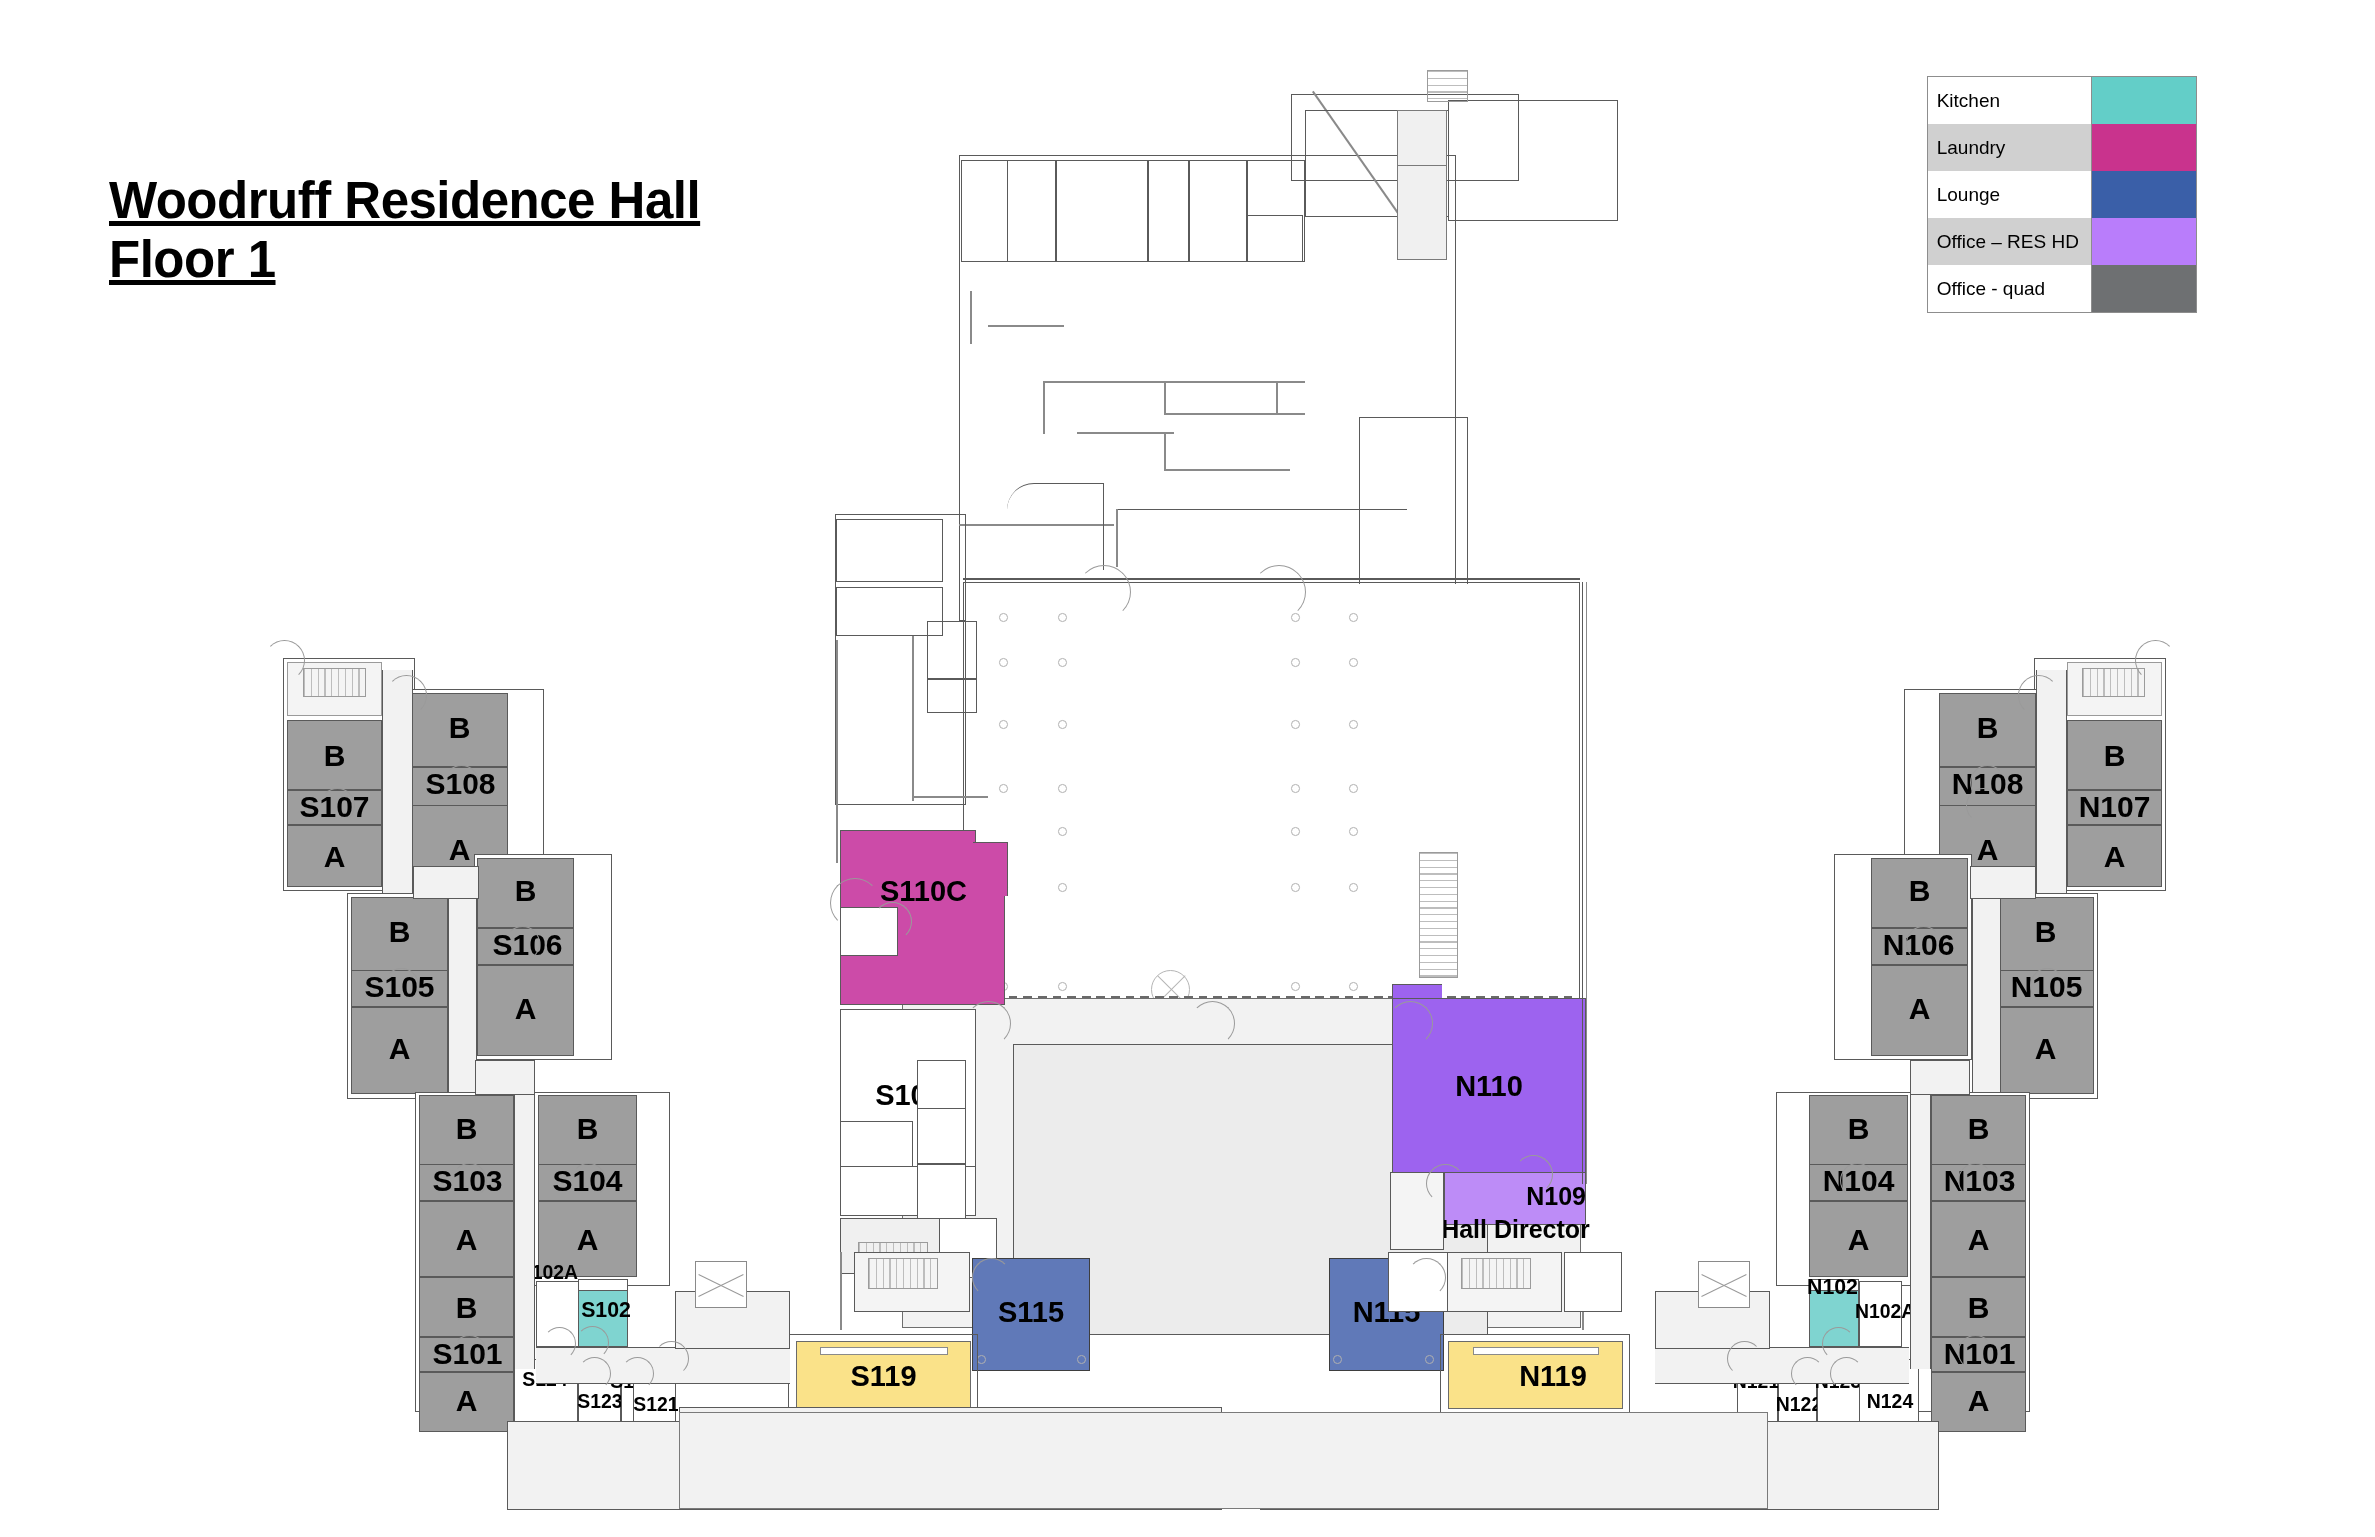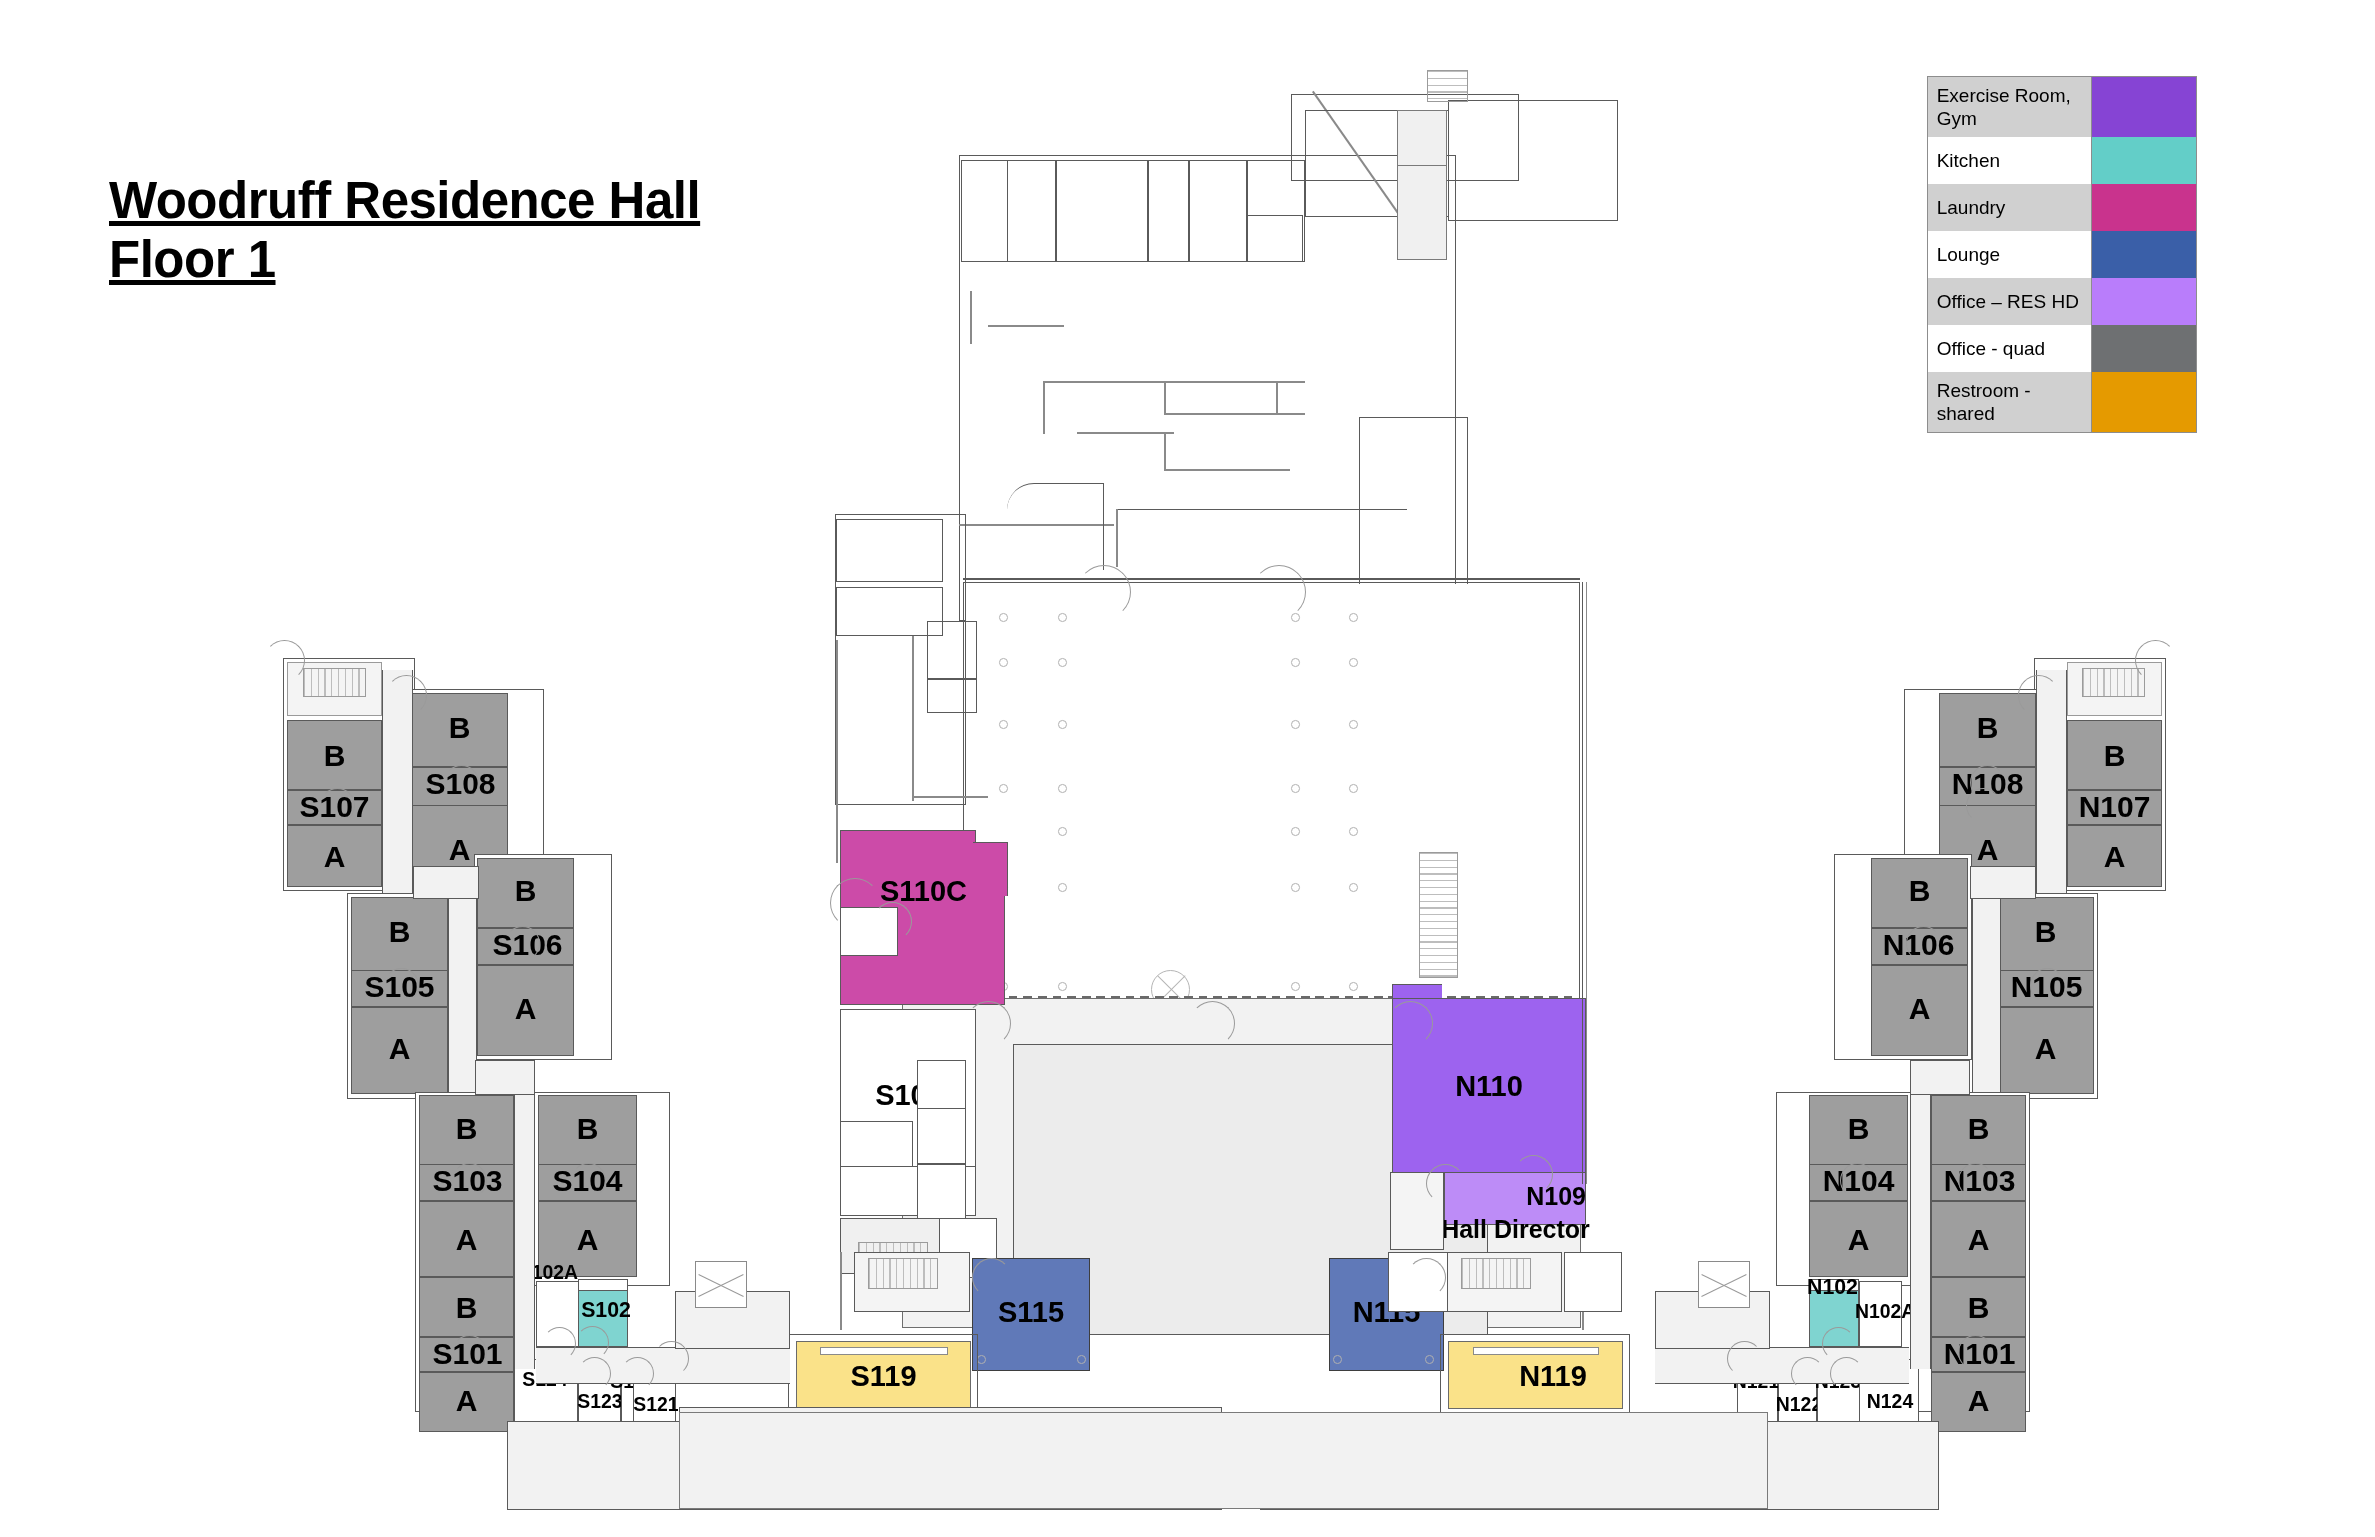--- a/index.html
+++ b/index.html
@@ -169,47 +169,39 @@
 </style>
 </head>
 <body>
 
 <div id="title-block">
   <span class="line">Woodruff Residence Hall</span>
   <span class="line">Floor 1</span>
 </div>
 
 <div id="legend">
-  <div class="legend-row shade">
-    <div class="legend-label">Exercise Room, Gym</div>
-    <div class="legend-swatch" style="background:#8644d4"></div>
-  </div>
   <div class="legend-row plain">
     <div class="legend-label">Kitchen</div>
     <div class="legend-swatch" style="background:#63cec8"></div>
   </div>
   <div class="legend-row shade">
     <div class="legend-label">Laundry</div>
     <div class="legend-swatch" style="background:#c9338d"></div>
   </div>
   <div class="legend-row plain">
     <div class="legend-label">Lounge</div>
     <div class="legend-swatch" style="background:#3a5fa8"></div>
   </div>
   <div class="legend-row shade">
     <div class="legend-label">Office – RES HD</div>
     <div class="legend-swatch" style="background:#b97dfb"></div>
   </div>
   <div class="legend-row plain">
     <div class="legend-label">Office - quad</div>
     <div class="legend-swatch" style="background:#6e7072"></div>
-  </div>
-  <div class="legend-row shade">
-    <div class="legend-label">Restroom - shared</div>
-    <div class="legend-swatch" style="background:#e59a00"></div>
   </div>
 </div>
 
 <div id="plan">
 
   <div class="outline" style="left:959px;top:155px;width:497px;height:466px;"></div>
   <div class="outline" style="left:1291px;top:94px;width:228px;height:87px;"></div>
   <div class="outline" style="left:1448px;top:100px;width:170px;height:121px;"></div>
   <div class="thinwall" style="left:1312px;top:92px;width:1.6px;height:165px;transform:rotate(-35deg);transform-origin:top left;"></div>
   <div class="stairhatch vert" style="left:1427px;top:70px;width:41px;height:32px;"></div>

